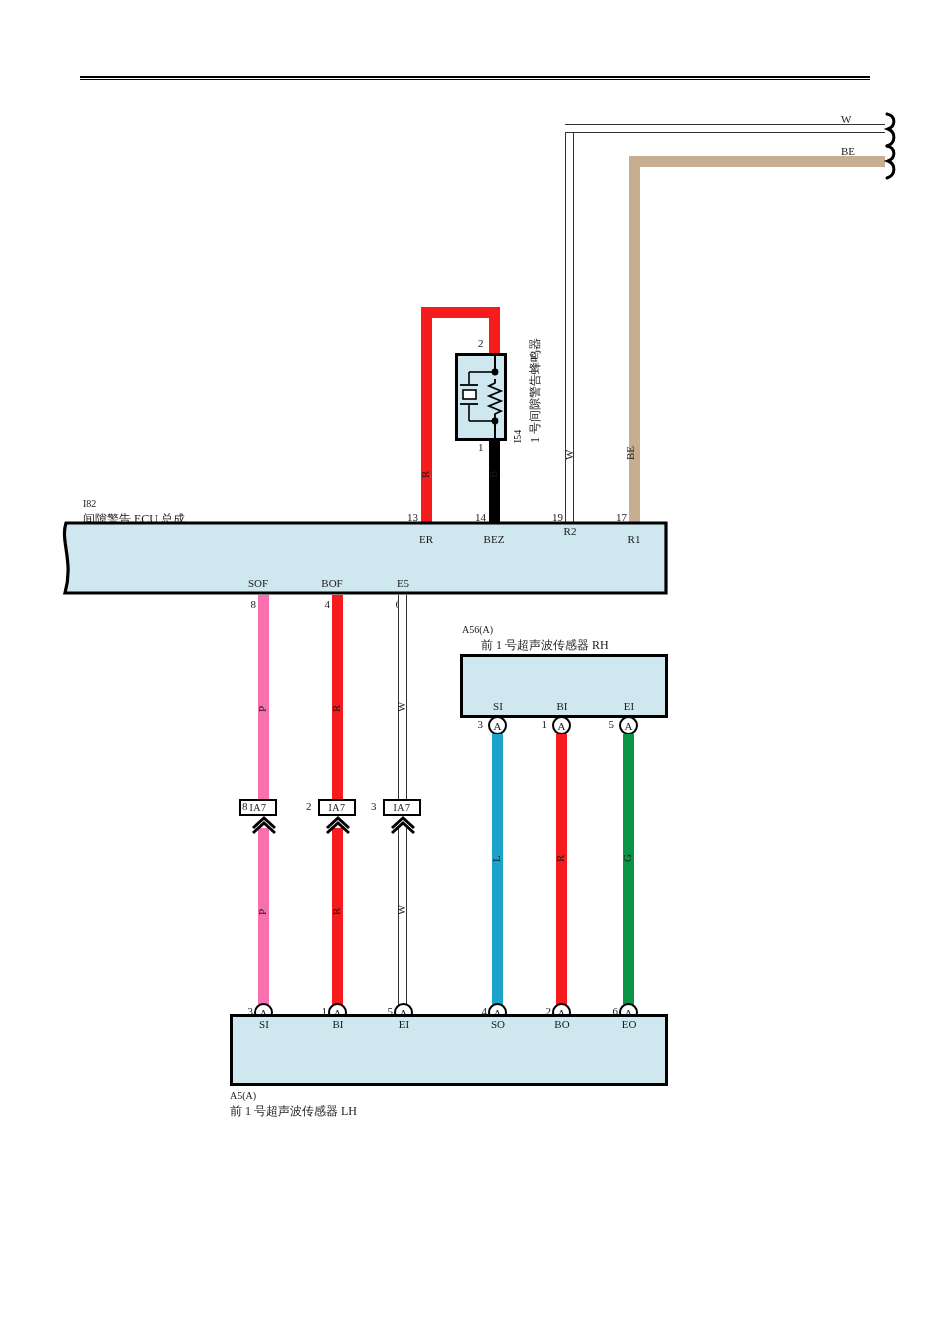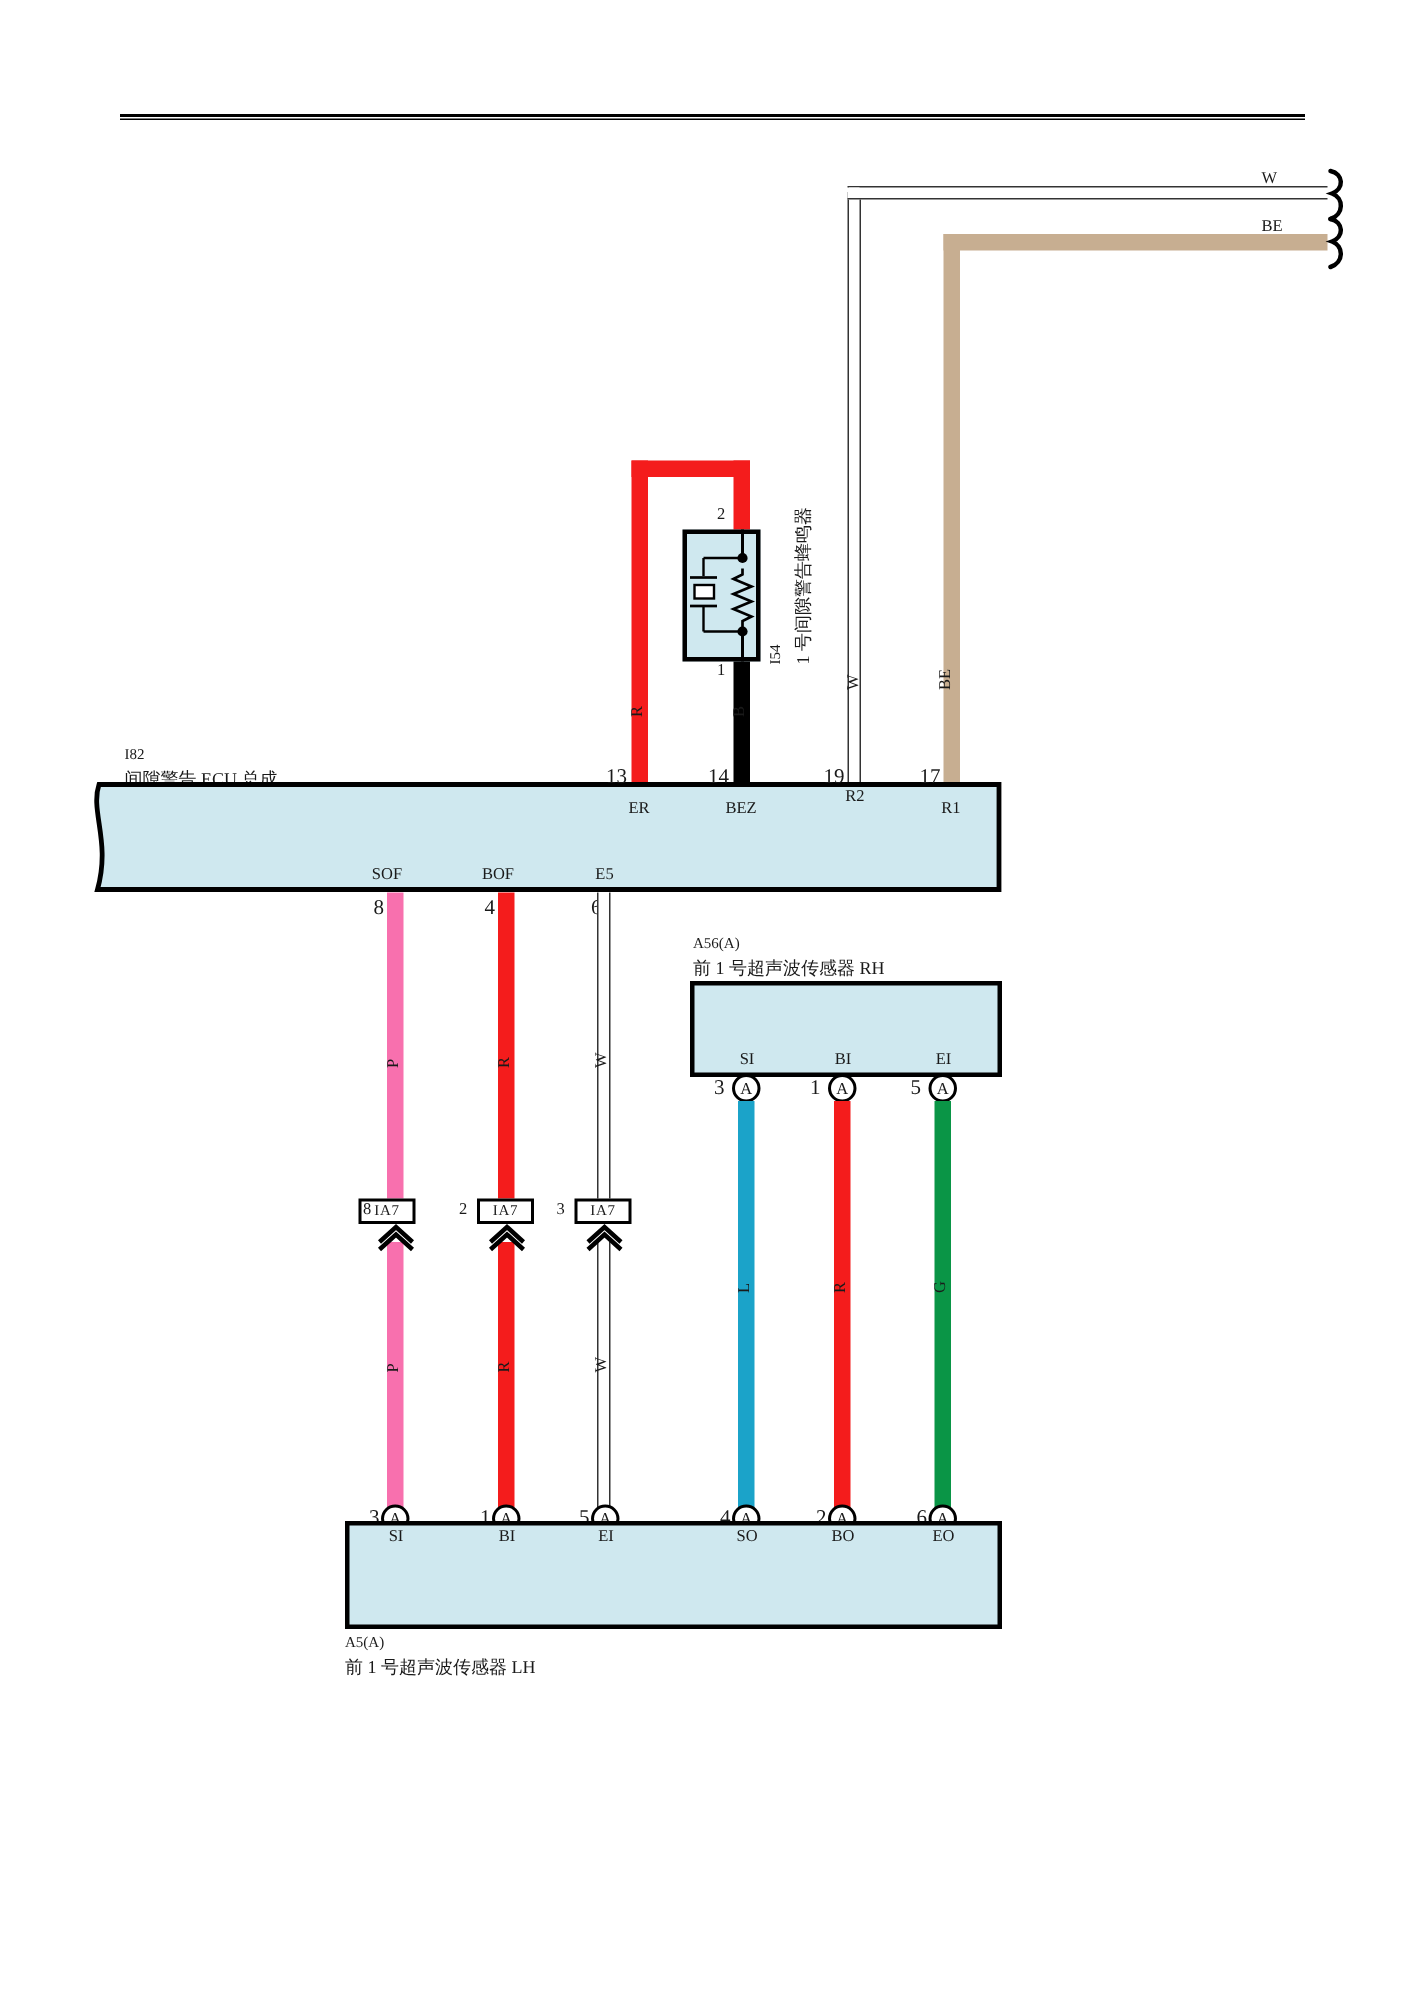--- a/index.html
+++ b/index.html
@@ -90,21 +90,21 @@
     font-size: 12px;
     white-space: nowrap;
     font-family: "Liberation Serif", "DejaVu Serif", serif;
   }
   .rot90 {
     transform-origin: 0 0;
     transform: rotate(-90deg);
   }
   .pin-num {
     position: absolute;
-    font-size: 14px;
+    font-size: 11px;
     text-align: right;
     font-family: "Liberation Serif", "DejaVu Serif", serif;
   }
   .pin-name {
     position: absolute;
     font-size: 11px;
     text-align: center;
     font-family: "Liberation Serif", "DejaVu Serif", serif;
   }
 
@@ -290,21 +290,21 @@
   </div>
   <div class="lbl" style="left:371px; top:800px;">3</div>
   <div class="abs" style="left:389px; top:814px;">
     <svg width="28" height="20" viewBox="0 0 28 20">
       <polyline points="3,14 14,4 25,14" fill="none" stroke="#000" stroke-width="3"></polyline>
       <polyline points="3,19 14,9 25,19" fill="none" stroke="#000" stroke-width="3"></polyline>
     </svg>
   </div>
 
   <div class="lbl-sm" style="left:462px; top:624px;">A56(A)</div>
-  <div class="lbl-cn" style="left:462px; top:637px;">前 1 号超声波传感器 RH</div>
+  <div class="lbl-cn" style="left:481px; top:637px;">前 1 号超声波传感器 RH</div>
 
   <div class="comp-box" style="left:460px; top:654px; width:208px; height:64px;"></div>
 
   <div class="pin-name" style="left:478px; top:700px; width:40px;">SI</div>
   <div class="pin-name" style="left:542px; top:700px; width:40px;">BI</div>
   <div class="pin-name" style="left:609px; top:700px; width:40px;">EI</div>
 
   <div class="pin-num" style="left:469px; top:718px; width:14px;">3</div>
   <div class="pin-num" style="left:533px; top:718px; width:14px;">1</div>
   <div class="pin-num" style="left:600px; top:718px; width:14px;">5</div>

